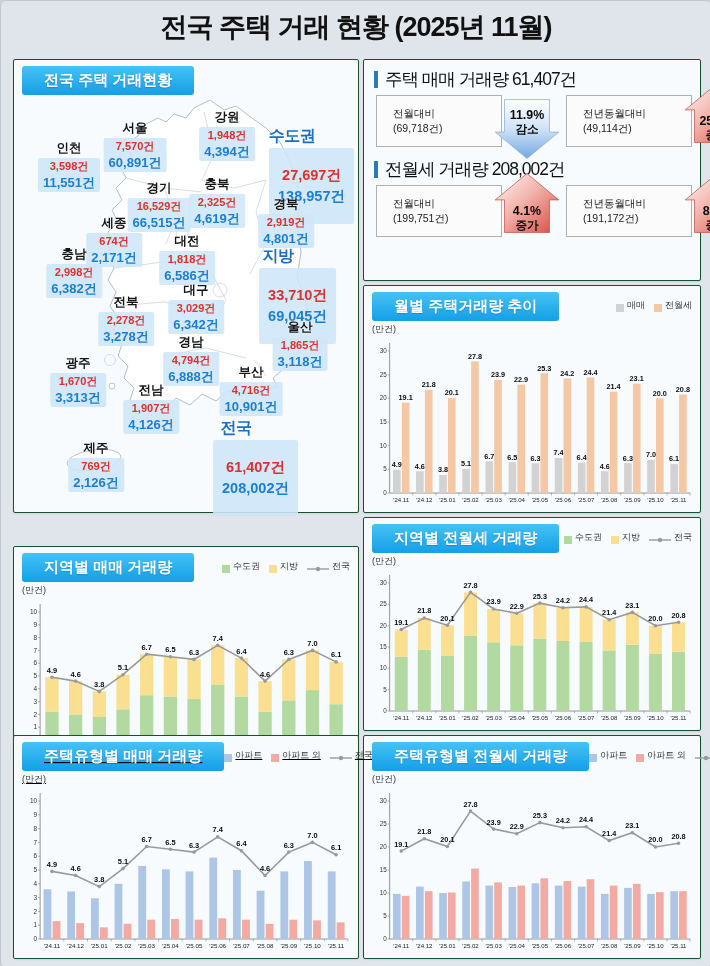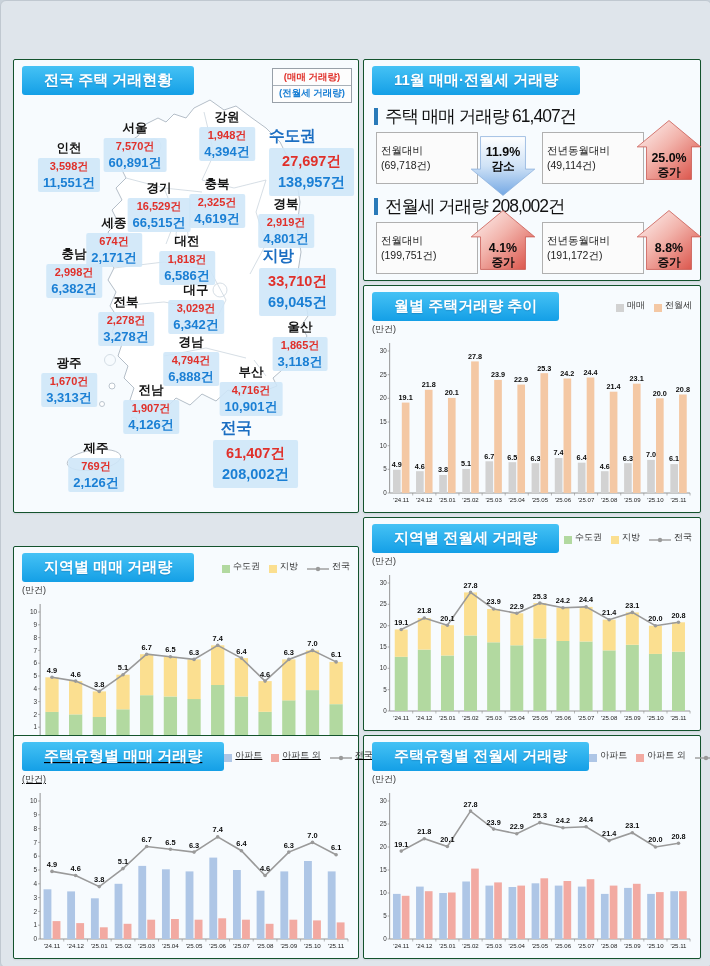--- a/index.html
+++ b/index.html
@@ -20,49 +20,50 @@
   .map-legendbox .ml-sale{color:#e0302a;padding:2px 6px 1px;border-bottom:1px solid #a8b0b8;}
   .map-legendbox .ml-jeonse{color:#1a7fd4;padding:1px 6px 2px;}
   .korea-map{position:absolute;left:0;top:0;width:344px;height:452px;z-index:1;}
   .region-layer{position:absolute;left:0;top:0;width:344px;height:452px;z-index:2;}
   .region{position:absolute;transform:translateX(-50%);text-align:center;white-space:nowrap;}
   .rname{font-size:12.5px;font-weight:bold;color:#151515;text-shadow:0 0 2px #fff;}
   .rbadge{margin-top:1px;background:rgba(206,230,248,.88);border-radius:2px;padding:1px 5px;line-height:1.32;}
   .rsale{color:#e0302a;font-size:11px;font-weight:bold;}
   .rjeonse{color:#1a7fd4;font-size:13px;font-weight:bold;}
   .region.summary .rname{font-size:16px;color:#1b6ec2;letter-spacing:-.5px;}
-  .region.summary .rbadge{padding:3px 9px;line-height:1.45;margin-left:39px;}
+  .region.summary .rbadge{padding:17px 9px;line-height:1.45;margin-left:39px;}
   .region.summary .rsale{font-size:14.5px;}
   .region.summary .rjeonse{font-size:14.5px;}
   
   .stats-body{padding:4px 10px 0 10px;}
   .stat-title{font-size:17.5px;font-weight:normal;color:#111;letter-spacing:-1px;display:flex;align-items:center;margin:3px 0 4px 0;}
   .tbar{display:inline-block;width:4px;height:17px;background:#2a7ab8;margin-right:7px;}
   .stat-row{display:flex;gap:5px;align-items:center;height:52px;margin:2px 0 10px 2px;}
   .stat-item{display:flex;align-items:center;position:relative;}
-  .slabel{width:92px;height:46px;border:1px solid #b0b0b0;background:#fbfbfb;display:flex;flex-direction:column;justify-content:center;padding:2px 4px;font-size:10.5px;color:#222;line-height:1.4;z-index:1;}
+  .slabel{width:92px;height:46px;border:1px solid #b0b0b0;background:#fbfbfb;display:flex;flex-direction:column;justify-content:center;padding:2px 16px;font-size:10.5px;color:#222;line-height:1.4;z-index:1;}
   .arr{width:68px;height:62px;flex:none;margin-left:-9px;overflow:visible;z-index:2;}
   .arr.up{margin-top:-16px;}
   .arr.down{margin-bottom:-16px;}
   .apct{font-size:16px;font-weight:bold;fill:#0a0a0a;text-anchor:middle;}
   .adir{font-size:15px;font-weight:bold;fill:#0a0a0a;text-anchor:middle;}
   
   .legend{display:flex;gap:9px;align-items:center;font-size:9px;color:#333;margin-top:7px;margin-right:2px;white-space:nowrap;}
   .lg-item{display:inline-flex;align-items:flex-end;gap:3px;}
   .sw{width:8px;height:8px;display:inline-block;}
   .yunit{font-size:9px;color:#333;margin:0 0 0 8px;height:11px;}
   .chart{display:block;margin:2px 6px 0 6px;width:calc(100% - 12px);height:calc(100% - 54px);}
   .tk{font-size:6.4px;fill:#333;}
   .ct{font-size:6.2px;fill:#222;}
   .bl{font-size:7.4px;font-weight:bold;fill:#0a0a0a;}
 </style>
 </head>
 <body>
 
 <div class="page">
+  <h1 class="main-title">전국 주택 거래 현황 (2025년 11월)</h1>
 
   <section class="panel" id="panel-map">
     <svg class="korea-map" viewBox="0 0 344 452" aria-hidden="true">
       <path d="M196 40 L210 50 L222 46 L238 58 L252 68 L266 82 L274 98 L282 118 L286 142 L283 168 L287 192 L283 218 L291 238 L294 256 L287 266 L293 276 L281 296 L268 310 L259 318 L263 326 L250 331 L239 326 L228 336 L214 330 L202 341 L188 334 L176 345 L162 338 L150 350 L138 343 L126 351 L116 340 L120 328 L110 318 L114 306 L104 296 L108 284 L98 272 L104 258 L96 246 L102 232 L94 220 L100 208 L92 196 L100 184 L94 172 L104 162 L98 150 L108 140 L102 128 L112 118 L106 106 L118 96 L112 84 L124 76 L132 64 L144 58 L152 62 L160 54 L172 58 L180 48 Z" fill="#ffffff" stroke="#b4bec8" stroke-width="1" stroke-linejoin="round"></path>
       <g fill="none" stroke="#ccd6de" stroke-width="0.8">
         <path d="M190 52 L200 94 L188 120"></path>
         <path d="M188 120 L220 128 L252 120"></path>
         <path d="M112 118 L150 128 L188 132"></path>
         <path d="M150 128 L162 158 L152 184"></path>
         <path d="M252 120 L242 152 L252 184 L236 214"></path>
@@ -80,24 +81,20 @@
       <g fill="#ffffff" stroke="#b4bec8" stroke-width="0.9">
         <circle cx="98" cy="326" r="3"></circle>
         <circle cx="88" cy="344" r="2.5"></circle>
         <circle cx="120" cy="360" r="3"></circle>
         <circle cx="150" cy="362" r="2.5"></circle>
         <ellipse cx="80" cy="400" rx="27" ry="10" transform="rotate(-8 80 400)"></ellipse>
       </g>
     </svg>
     <div class="panel-head">
       <div class="badge">전국 주택 거래현황</div>
-      <div class="map-legendbox">
-        <div class="ml-sale">(매매 거래량)</div>
-        <div class="ml-jeonse">(전월세 거래량)</div>
-      </div>
     </div>
     <div class="region-layer">
         <div class="region" style="left: 55px; top: 80px;">
           <div class="rname">인천</div>
           <div class="rbadge">
             <div class="rsale">3,598건</div>
             <div class="rjeonse">11,551건</div>
           </div>
         </div>
         <div class="region" style="left: 121px; top: 60px;">
@@ -191,21 +188,21 @@
             <div class="rjeonse">3,118건</div>
           </div>
         </div>
         <div class="region" style="left: 177px; top: 274px;">
           <div class="rname">경남</div>
           <div class="rbadge">
             <div class="rsale">4,794건</div>
             <div class="rjeonse">6,888건</div>
           </div>
         </div>
-        <div class="region" style="left: 55px; top: 295px;">
+        <div class="region" style="left: 64px; top: 295px;">
           <div class="rname">광주</div>
           <div class="rbadge">
             <div class="rsale">1,670건</div>
             <div class="rjeonse">3,313건</div>
           </div>
         </div>
         <div class="region" style="left: 237px; top: 304px;">
           <div class="rname">부산</div>
           <div class="rbadge">
             <div class="rsale">4,716건</div>
@@ -230,23 +227,20 @@
           <div class="rname">제주</div>
           <div class="rbadge">
             <div class="rsale">769건</div>
             <div class="rjeonse">2,126건</div>
           </div>
         </div>
       </div>
   </section>
 
   <section class="panel" id="panel-stats">
-    <div class="panel-head">
-      <div class="badge">11월 매매·전월세 거래량</div>
-    </div>
     <div class="stats-body">
         <div class="stat-section">
           <div class="stat-title">
             <span class="tbar"></span>
             <span>주택 매매 거래량 61,407건</span>
           </div>
           <div class="stat-row">
             <div class="stat-item">
               <div class="slabel">
                 <div class="sl1">전월대비</div>

